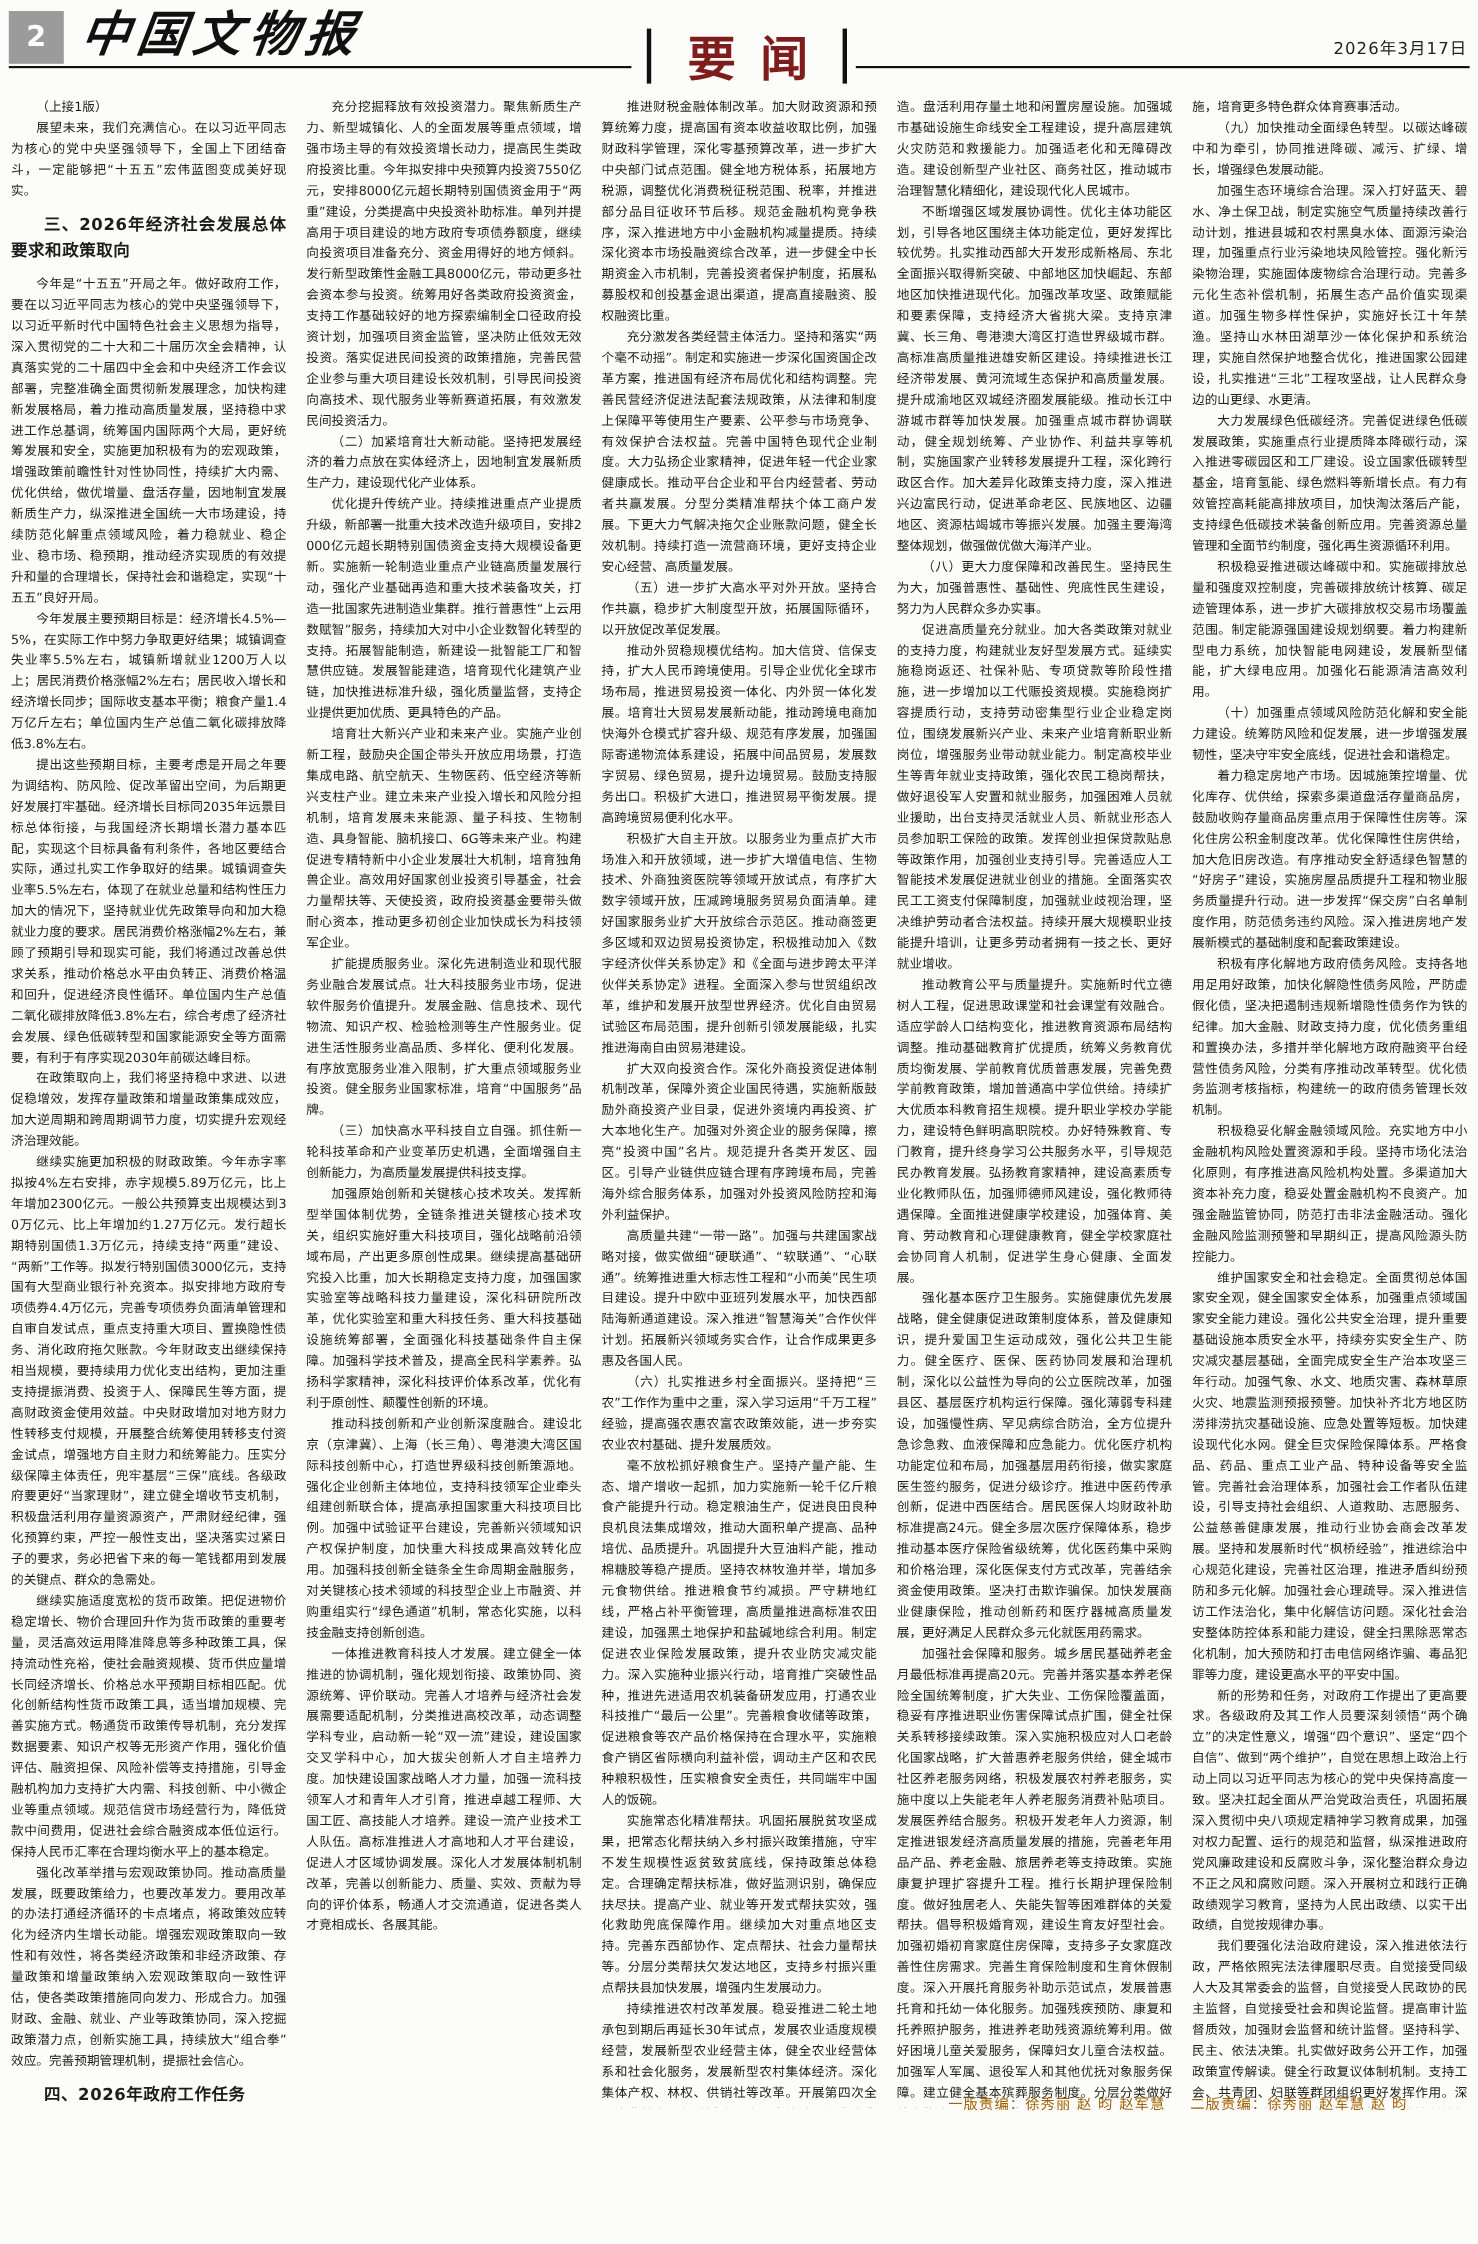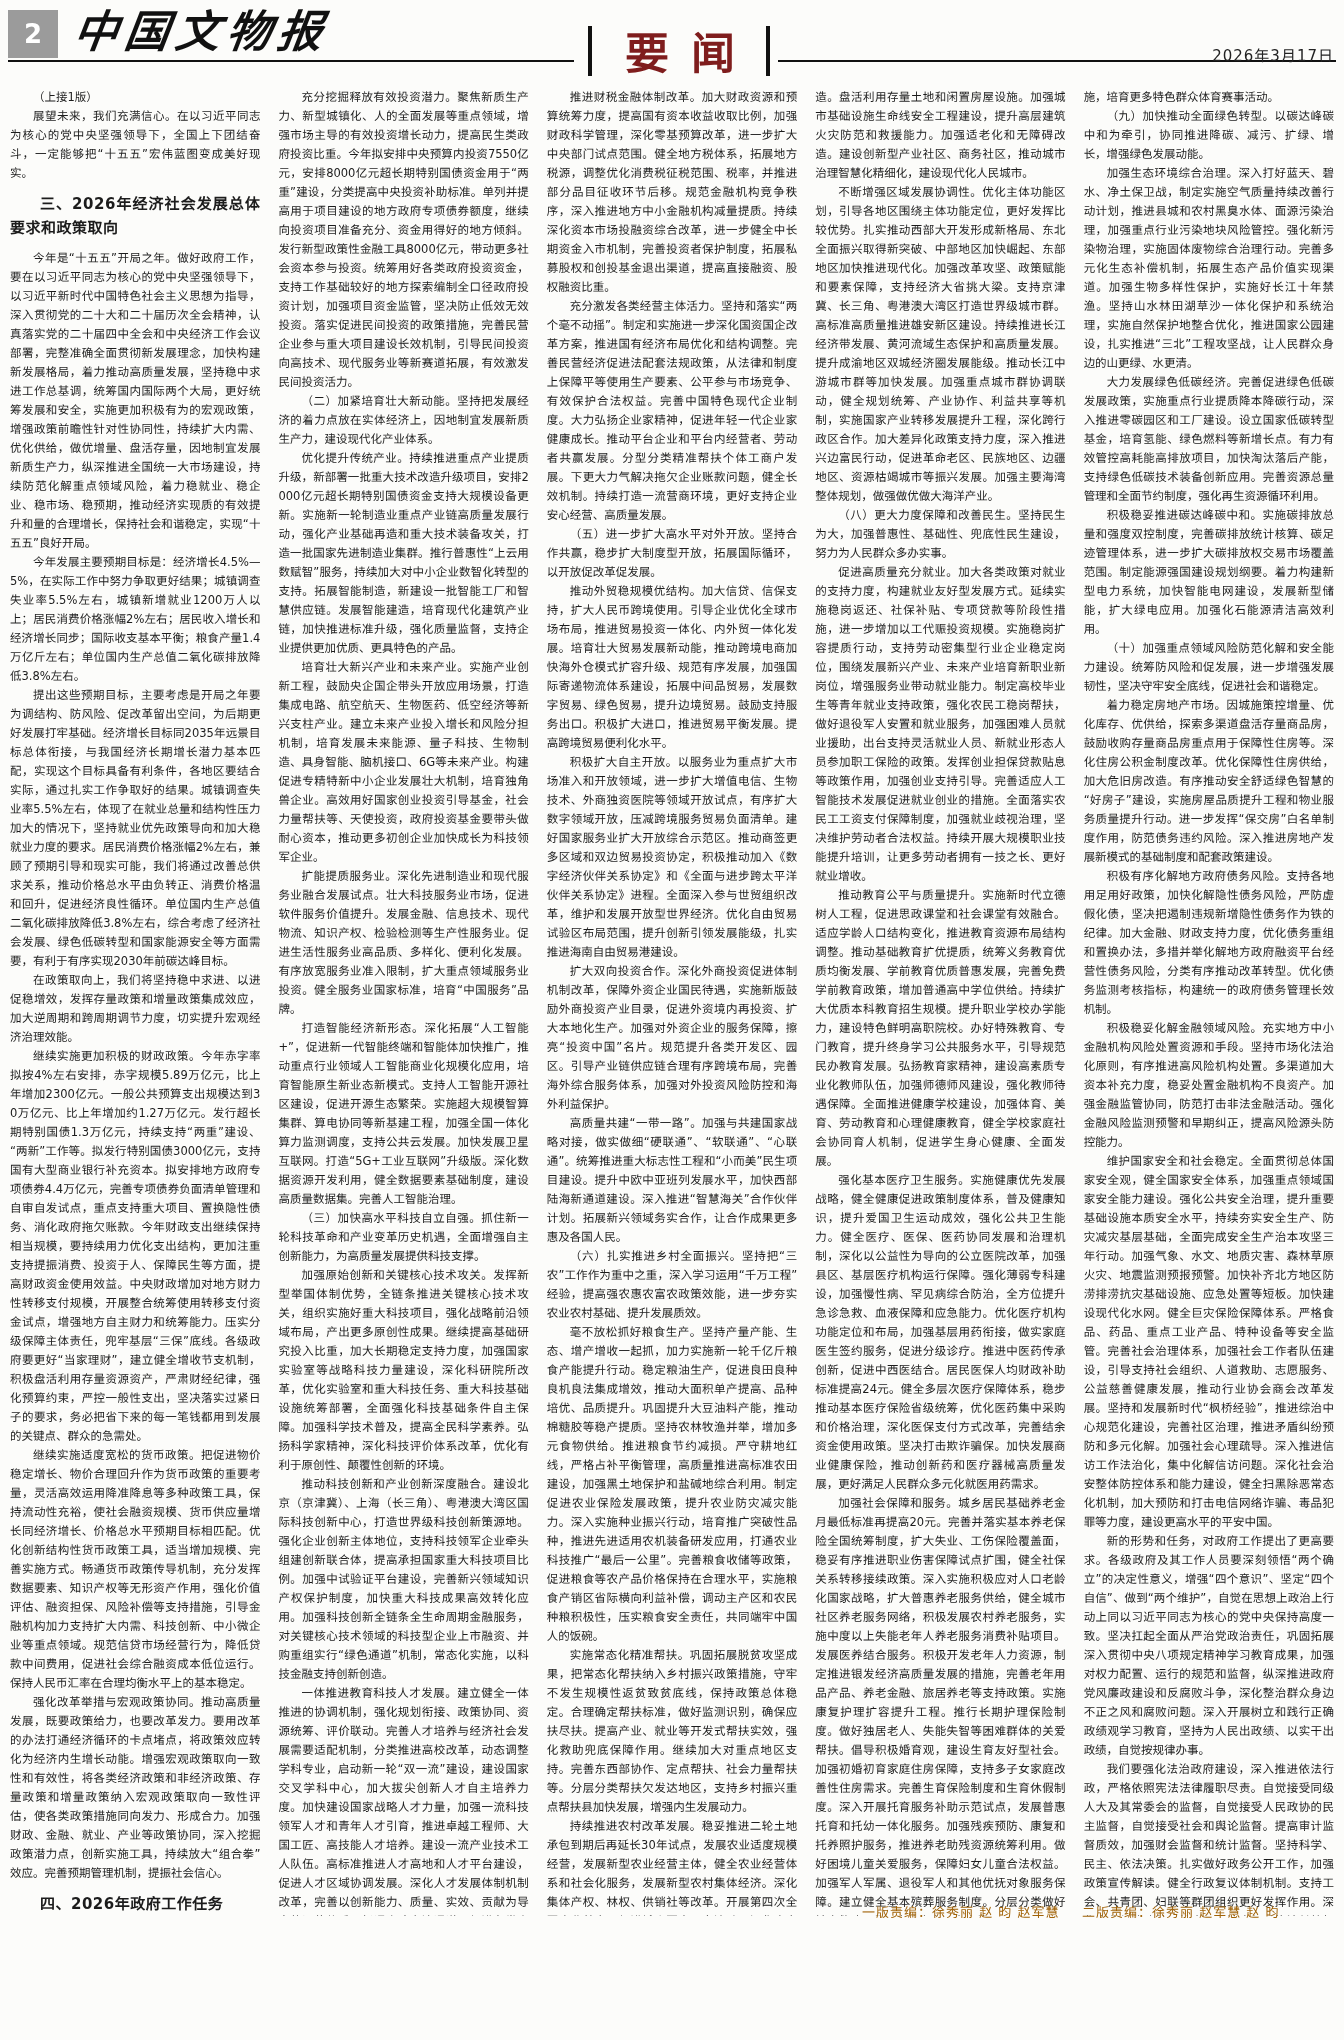--- a/index.html
+++ b/index.html
@@ -27,21 +27,21 @@
   .rule-right{left:778px;width:558px;}
   .hbar{position:absolute;top:26px;width:4px;height:50px;background:#111;}
   .bar-left{left:588px;}
   .bar-right{left:766px;}
   .section-title{
     position:absolute;left:600px;top:18px;width:160px;text-align:center;
     font-size:44px;font-weight:bold;letter-spacing:22px;text-indent:22px;
     color:#7f1d1d;white-space:nowrap;
   }
   .pubdate{
-    position:absolute;right:10px;top:44px;font-size:15px;color:#222;
+    position:absolute;right:10px;top:32px;font-size:15px;color:#222;
     letter-spacing:1px;
   }
   
   .columns{
     position:absolute;left:10px;top:88px;width:1324px;height:1828px;
     display:flex;gap:18px;
   }
   .col{
     flex:1 1 0;overflow:hidden;height:100%;
     text-align:justify;
@@ -92,21 +92,20 @@
         <p>继续实施适度宽松的货币政策。把促进物价稳定增长、物价合理回升作为货币政策的重要考量，灵活高效运用降准降息等多种政策工具，保持流动性充裕，使社会融资规模、货币供应量增长同经济增长、价格总水平预期目标相匹配。优化创新结构性货币政策工具，适当增加规模、完善实施方式。畅通货币政策传导机制，充分发挥数据要素、知识产权等无形资产作用，强化价值评估、融资担保、风险补偿等支持措施，引导金融机构加力支持扩大内需、科技创新、中小微企业等重点领域。规范信贷市场经营行为，降低贷款中间费用，促进社会综合融资成本低位运行。保持人民币汇率在合理均衡水平上的基本稳定。</p>
         <p>强化改革举措与宏观政策协同。推动高质量发展，既要政策给力，也要改革发力。要用改革的办法打通经济循环的卡点堵点，将政策效应转化为经济内生增长动能。增强宏观政策取向一致性和有效性，将各类经济政策和非经济政策、存量政策和增量政策纳入宏观政策取向一致性评估，使各类政策措施同向发力、形成合力。加强财政、金融、就业、产业等政策协同，深入挖掘政策潜力点，创新实施工具，持续放大“组合拳”效应。完善预期管理机制，提振社会信心。</p>
         <h2>四、2026年政府工作任务</h2>
       </section>
     <section class="col">
         <p>充分挖掘释放有效投资潜力。聚焦新质生产力、新型城镇化、人的全面发展等重点领域，增强市场主导的有效投资增长动力，提高民生类政府投资比重。今年拟安排中央预算内投资7550亿元，安排8000亿元超长期特别国债资金用于“两重”建设，分类提高中央投资补助标准。单列并提高用于项目建设的地方政府专项债券额度，继续向投资项目准备充分、资金用得好的地方倾斜。发行新型政策性金融工具8000亿元，带动更多社会资本参与投资。统筹用好各类政府投资资金，支持工作基础较好的地方探索编制全口径政府投资计划，加强项目资金监管，坚决防止低效无效投资。落实促进民间投资的政策措施，完善民营企业参与重大项目建设长效机制，引导民间投资向高技术、现代服务业等新赛道拓展，有效激发民间投资活力。</p>
         <p>（二）加紧培育壮大新动能。坚持把发展经济的着力点放在实体经济上，因地制宜发展新质生产力，建设现代化产业体系。</p>
         <p>优化提升传统产业。持续推进重点产业提质升级，新部署一批重大技术改造升级项目，安排2000亿元超长期特别国债资金支持大规模设备更新。实施新一轮制造业重点产业链高质量发展行动，强化产业基础再造和重大技术装备攻关，打造一批国家先进制造业集群。推行普惠性“上云用数赋智”服务，持续加大对中小企业数智化转型的支持。拓展智能制造，新建设一批智能工厂和智慧供应链。发展智能建造，培育现代化建筑产业链，加快推进标准升级，强化质量监督，支持企业提供更加优质、更具特色的产品。</p>
         <p>培育壮大新兴产业和未来产业。实施产业创新工程，鼓励央企国企带头开放应用场景，打造集成电路、航空航天、生物医药、低空经济等新兴支柱产业。建立未来产业投入增长和风险分担机制，培育发展未来能源、量子科技、生物制造、具身智能、脑机接口、6G等未来产业。构建促进专精特新中小企业发展壮大机制，培育独角兽企业。高效用好国家创业投资引导基金，社会力量帮扶等、天使投资，政府投资基金要带头做耐心资本，推动更多初创企业加快成长为科技领军企业。</p>
         <p>扩能提质服务业。深化先进制造业和现代服务业融合发展试点。壮大科技服务业市场，促进软件服务价值提升。发展金融、信息技术、现代物流、知识产权、检验检测等生产性服务业。促进生活性服务业高品质、多样化、便利化发展。有序放宽服务业准入限制，扩大重点领域服务业投资。健全服务业国家标准，培育“中国服务”品牌。</p>
-        <p>打造智能经济新形态。深化拓展“人工智能+”，促进新一代智能终端和智能体加快推广，推动重点行业领域人工智能商业化规模化应用，培育智能原生新业态新模式。支持人工智能开源社区建设，促进开源生态繁荣。实施超大规模智算集群、算电协同等新基建工程，加强全国一体化算力监测调度，支持公共云发展。加快发展卫星互联网。打造“5G+工业互联网”升级版。深化数据资源开发利用，健全数据要素基础制度，建设高质量数据集。完善人工智能治理。</p>
         <p>（三）加快高水平科技自立自强。抓住新一轮科技革命和产业变革历史机遇，全面增强自主创新能力，为高质量发展提供科技支撑。</p>
         <p>加强原始创新和关键核心技术攻关。发挥新型举国体制优势，全链条推进关键核心技术攻关，组织实施好重大科技项目，强化战略前沿领域布局，产出更多原创性成果。继续提高基础研究投入比重，加大长期稳定支持力度，加强国家实验室等战略科技力量建设，深化科研院所改革，优化实验室和重大科技任务、重大科技基础设施统筹部署，全面强化科技基础条件自主保障。加强科学技术普及，提高全民科学素养。弘扬科学家精神，深化科技评价体系改革，优化有利于原创性、颠覆性创新的环境。</p>
         <p>推动科技创新和产业创新深度融合。建设北京（京津冀）、上海（长三角）、粤港澳大湾区国际科技创新中心，打造世界级科技创新策源地。强化企业创新主体地位，支持科技领军企业牵头组建创新联合体，提高承担国家重大科技项目比例。加强中试验证平台建设，完善新兴领域知识产权保护制度，加快重大科技成果高效转化应用。加强科技创新全链条全生命周期金融服务，对关键核心技术领域的科技型企业上市融资、并购重组实行“绿色通道”机制，常态化实施，以科技金融支持创新创造。</p>
         <p>一体推进教育科技人才发展。建立健全一体推进的协调机制，强化规划衔接、政策协同、资源统筹、评价联动。完善人才培养与经济社会发展需要适配机制，分类推进高校改革，动态调整学科专业，启动新一轮“双一流”建设，建设国家交叉学科中心，加大拔尖创新人才自主培养力度。加快建设国家战略人才力量，加强一流科技领军人才和青年人才引育，推进卓越工程师、大国工匠、高技能人才培养。建设一流产业技术工人队伍。高标准推进人才高地和人才平台建设，促进人才区域协调发展。深化人才发展体制机制改革，完善以创新能力、质量、实效、贡献为导向的评价体系，畅通人才交流通道，促进各类人才竞相成长、各展其能。</p>
       </section>
     <section class="col">
         <p>推进财税金融体制改革。加大财政资源和预算统筹力度，提高国有资本收益收取比例，加强财政科学管理，深化零基预算改革，进一步扩大中央部门试点范围。健全地方税体系，拓展地方税源，调整优化消费税征税范围、税率，并推进部分品目征收环节后移。规范金融机构竞争秩序，深入推进地方中小金融机构减量提质。持续深化资本市场投融资综合改革，进一步健全中长期资金入市机制，完善投资者保护制度，拓展私募股权和创投基金退出渠道，提高直接融资、股权融资比重。</p>
         <p>充分激发各类经营主体活力。坚持和落实“两个毫不动摇”。制定和实施进一步深化国资国企改革方案，推进国有经济布局优化和结构调整。完善民营经济促进法配套法规政策，从法律和制度上保障平等使用生产要素、公平参与市场竞争、有效保护合法权益。完善中国特色现代企业制度。大力弘扬企业家精神，促进年轻一代企业家健康成长。推动平台企业和平台内经营者、劳动者共赢发展。分型分类精准帮扶个体工商户发展。下更大力气解决拖欠企业账款问题，健全长效机制。持续打造一流营商环境，更好支持企业安心经营、高质量发展。</p>
         <p>（五）进一步扩大高水平对外开放。坚持合作共赢，稳步扩大制度型开放，拓展国际循环，以开放促改革促发展。</p>
         <p>推动外贸稳规模优结构。加大信贷、信保支持，扩大人民币跨境使用。引导企业优化全球市场布局，推进贸易投资一体化、内外贸一体化发展。培育壮大贸易发展新动能，推动跨境电商加快海外仓模式扩容升级、规范有序发展，加强国际寄递物流体系建设，拓展中间品贸易，发展数字贸易、绿色贸易，提升边境贸易。鼓励支持服务出口。积极扩大进口，推进贸易平衡发展。提高跨境贸易便利化水平。</p>

